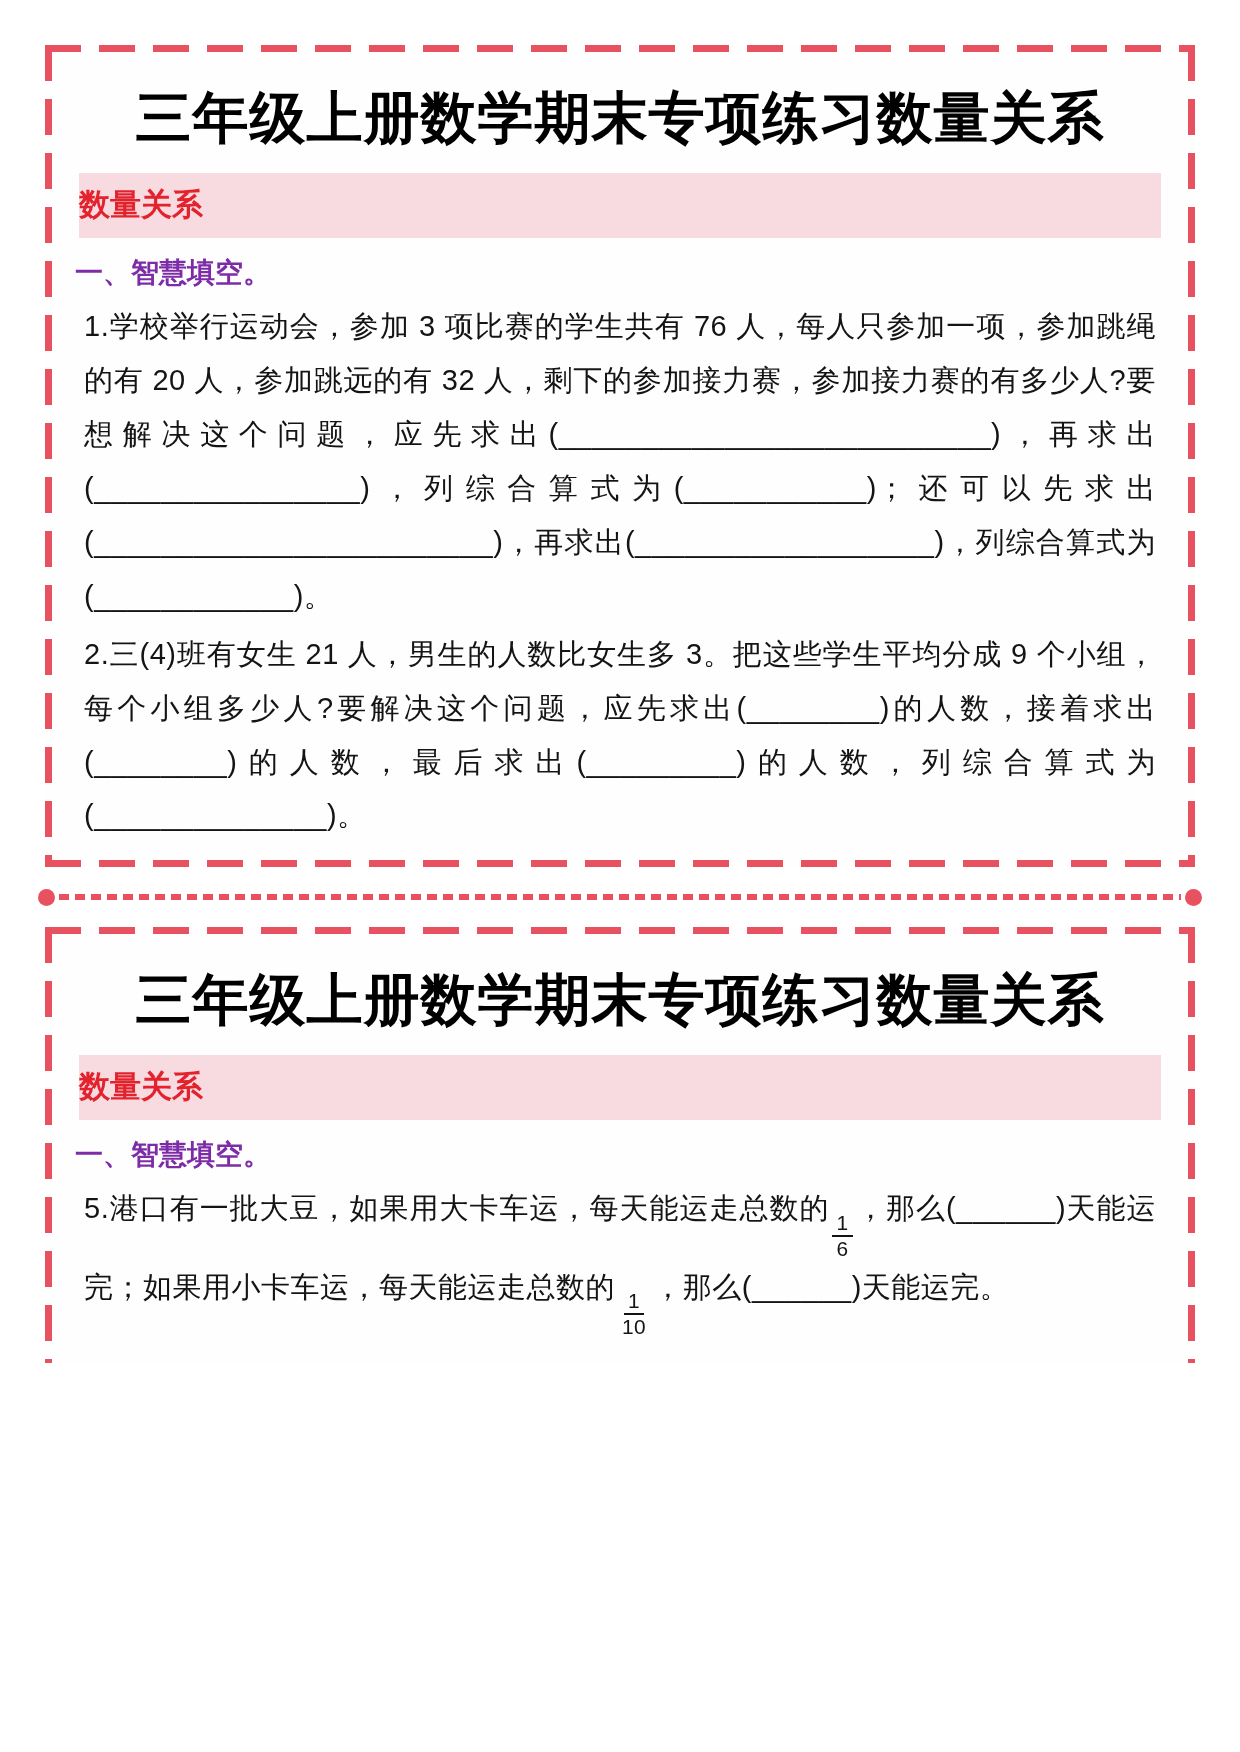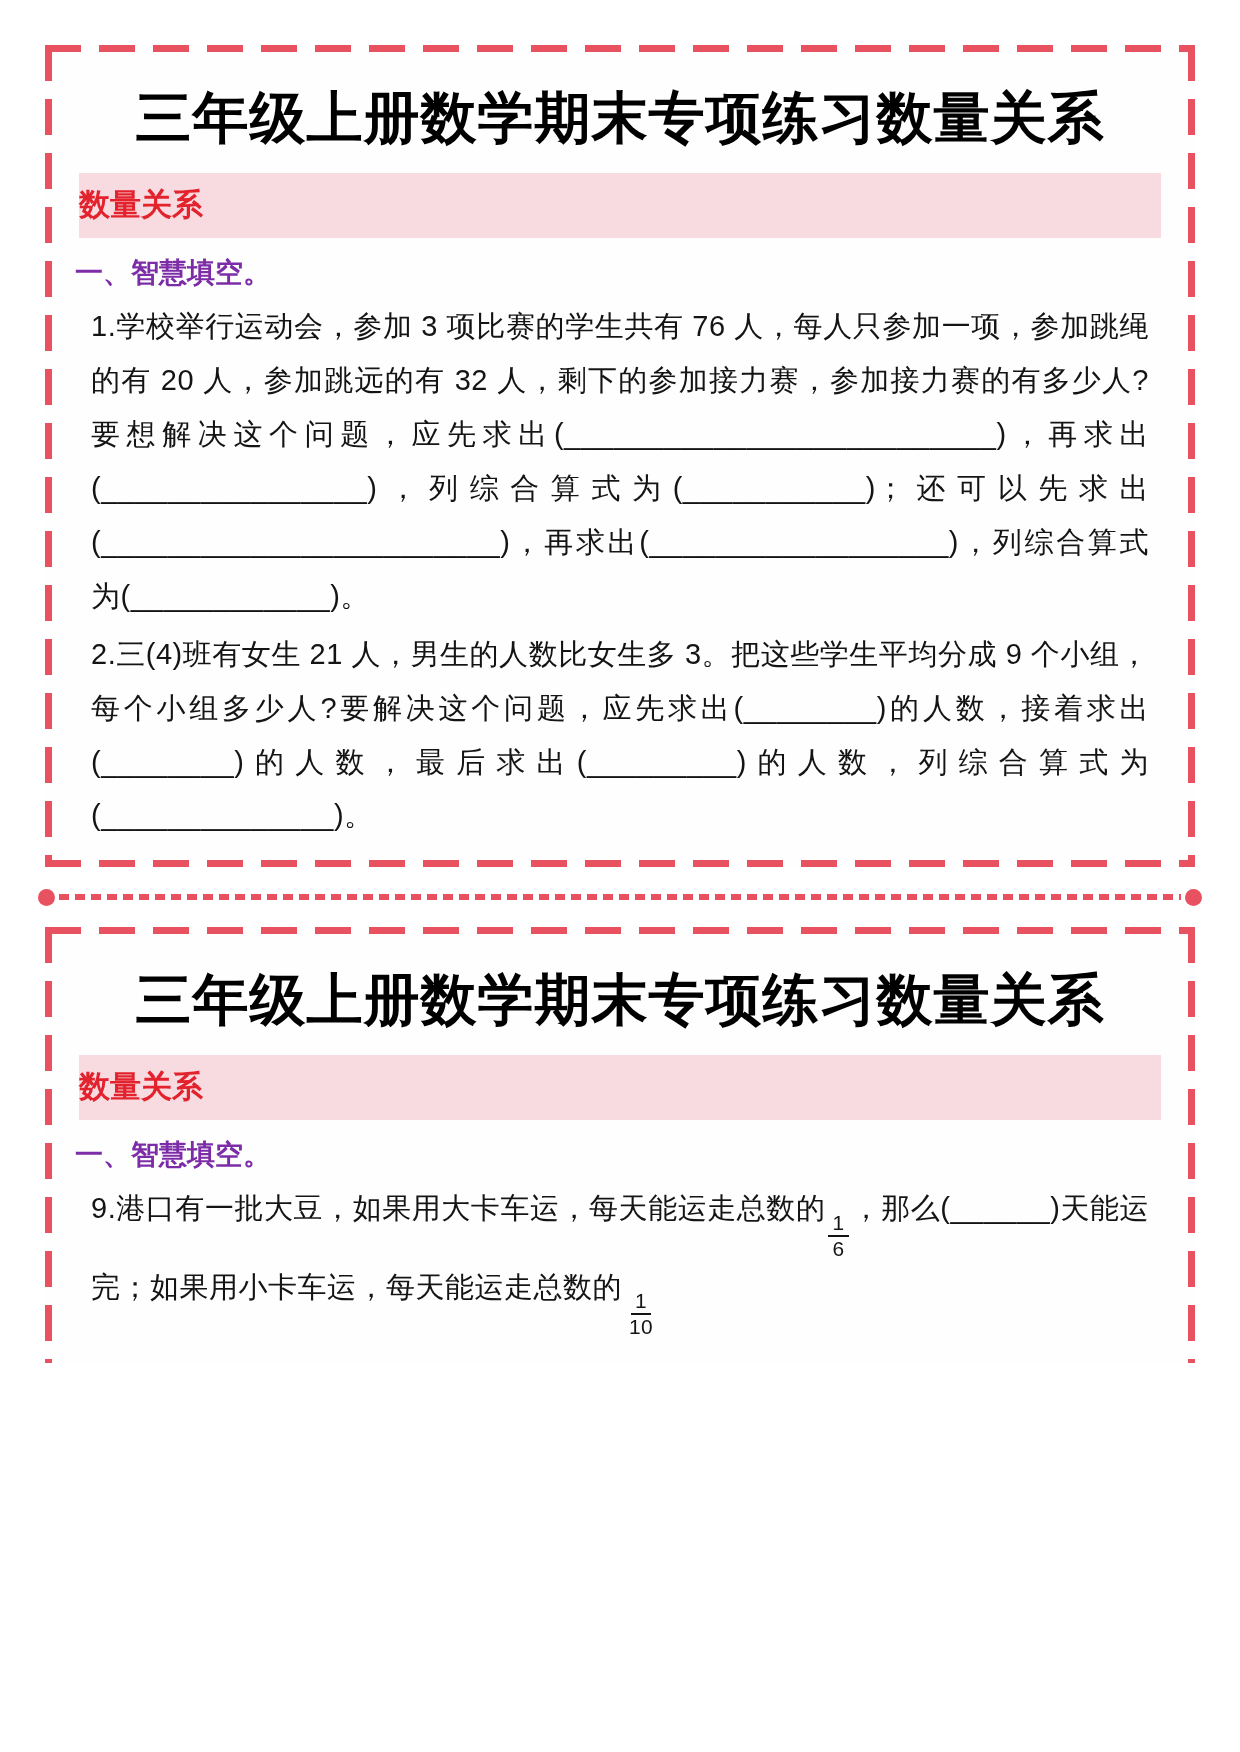--- a/index.html
+++ b/index.html
@@ -46,21 +46,21 @@
     font-size:31px;
     font-weight:bold;
   }
   .heading{
     margin:16px 0 8px;
     font-size:28px;
     font-weight:bold;
     color:#7d2ca8;
   }
   .q{
-    margin:0 16px 4px;
+    margin:0 9px 4px;
     font-size:29px;
     line-height:1.86;
     text-align:justify;
     letter-spacing:0.5px;
   }
   .frac{
     display:inline-flex;
     flex-direction:column;
     align-items:center;
     vertical-align:-0.55em;
@@ -122,22 +122,22 @@
   <h1 class="title">三年级上册数学期末专项练习数量关系</h1>
 
   <div class="banner">
     <span class="banner-label">数量关系</span>
   </div>
 
   <h2 class="heading">一、智慧填空。</h2>
 
 
   <p class="q">
-    <span>9.港口有一批大豆，如果用大卡车运，每天能运走总数的</span><span class="frac">
+    <span>5.港口有一批大豆，如果用大卡车运，每天能运走总数的</span><span class="frac">
         <span class="fnum">1</span>
         <span class="fden">6</span>
       </span><span>，那么(______)天能运完；如果用小卡车运，每天能运走总数的</span><span class="frac">
         <span class="fnum">1</span>
         <span class="fden">10</span>
-      </span>
+      </span><span>，那么(______)天能运完。</span>
   </p>
 
 </div>
 
 </body></html>

